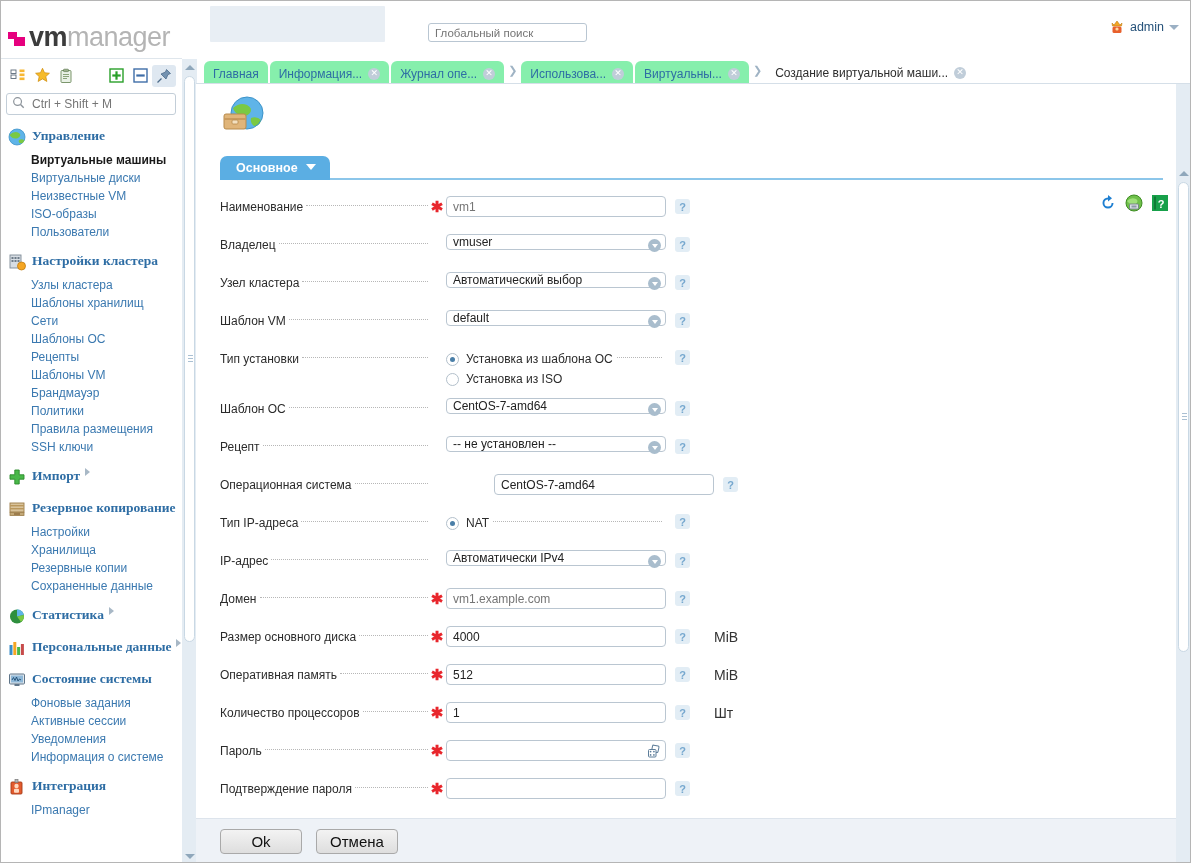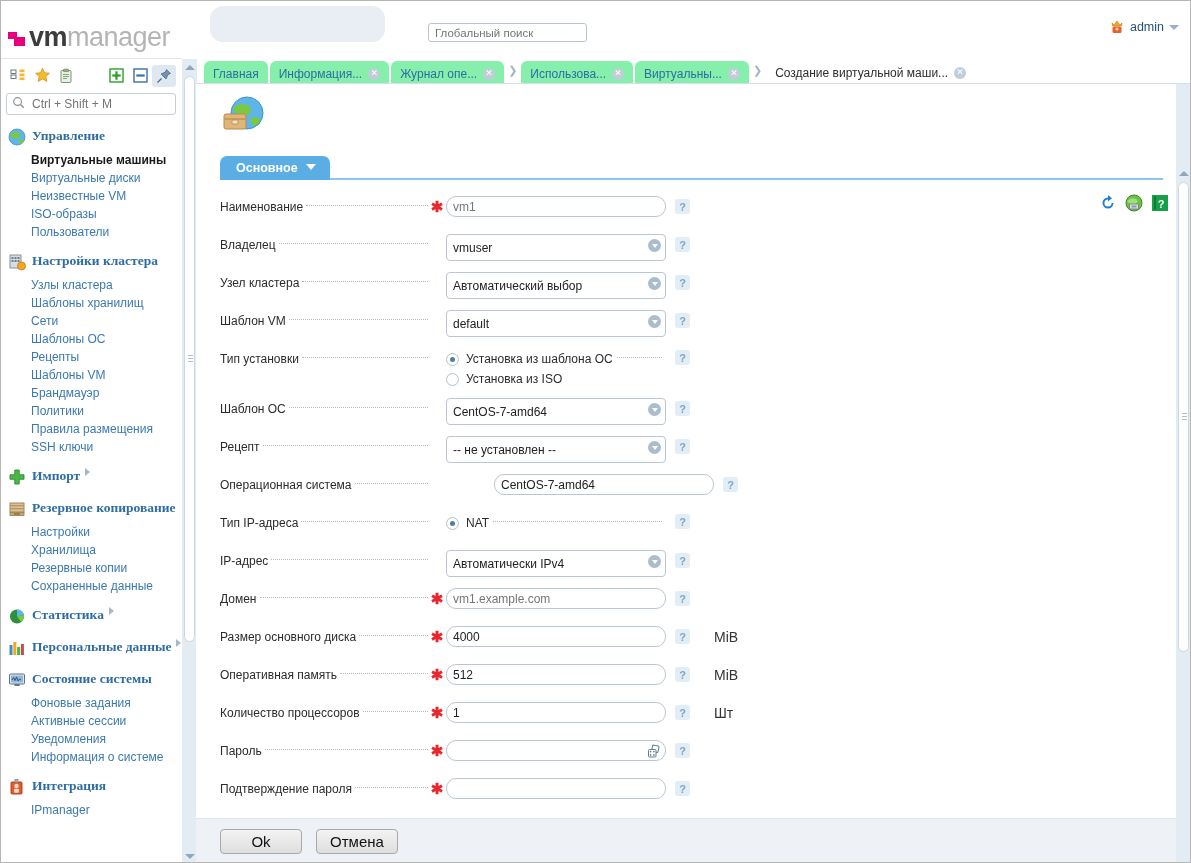--- a/index.html
+++ b/index.html
@@ -17,21 +17,21 @@
   
   .topbar { position:absolute; left:0; top:0; width:1191px; height:58px; background:#ffffff; }
   .logo { position:absolute; left:8px; top:22px; font-size:27px; letter-spacing:-0.5px; font-weight:bold; }
   .logo .sq { display:inline-block; position:relative; width:20px; height:16px; vertical-align:-1px; margin-right:1px;}
   .logo .sq i { position:absolute; display:block; }
   .logo .sq i.a { left:0; top:1px; width:9px; height:7px; background:#e6007e; }
   .logo .sq i.b { left:6px; top:6px; width:11px; height:9px; background:#e6007e; }
   .logo .vm { color:#3c3c3c; }
   .logo .manager { color:#b4b4b4; font-weight:normal; }
 
-  .search-wrap { position:absolute; left:210px; top:6px; width:175px; height:36px; background:#e8eef4; border-radius:13px; }
+  .search-wrap { position:absolute; left:210px; top:6px; width:175px; height:36px; background:#e8eef4; border-radius:1px; }
   .global-search { position:absolute; left:218px; top:17px; width:159px; height:19px;
      border:1px solid #b9c6d2; border-radius:3px; background:#fff; font-size:11.5px; color:#8a8f96;
      padding:1px 6px; outline:none; font-family:"Liberation Sans", sans-serif; }
 
   .userbox { position:absolute; right:12px; top:16px; height:22px; display:flex; align-items:center; gap:5px; cursor:pointer; }
   .crown-icon { width:16px; height:16px; position:relative; display:inline-block; }
   .user-name { font-size:12.5px; color:#26527a; }
   .caret-sm { width:0;height:0;border-left:5px solid transparent;border-right:5px solid transparent;border-top:5px solid #9bb0c4; }
 
   
@@ -99,24 +99,24 @@
      border-left:5px solid transparent;border-right:5px solid transparent;border-top:6px solid #ffffff; vertical-align:2px;}
 
   
   .form { padding:16px 0 0 0; }
   .frow { display:flex; align-items:flex-start; min-height:30px; margin-bottom:0px; }
   .flabel { width:232px; padding-left:24px; position:relative; font-size:12px; color:#2b2b2b;
       height:22px; display:flex; align-items:center; overflow:hidden; }
   .flabel .ltext { background:#fff; padding-right:3px; white-space:nowrap; z-index:1; }
   .flabel .dots { flex:1; border-bottom:1px dotted #b7b7b7; margin-bottom:4px; min-width:4px; }
   .freq { width:18px; color:#e8262c; font-size:15px; text-align:center; line-height:22px; font-weight:bold; }
-  .finput { width:220px; height:21px; border:1px solid #bac6d1; border-radius:10px; background:#fff;
+  .finput { width:220px; height:21px; border:1px solid #bac6d1; border-radius:4px; background:#fff;
      font-size:12px; color:#222; padding:1px 6px; outline:none; font-family:"Liberation Sans", sans-serif; }
   .finput.ph { color:#a4a9ae; }
-  .fselect { width:220px; height:27px; border:1px solid #bac6d1; border-radius:4px; background:#fff;
+  .fselect { width:220px; height:16px; border:1px solid #bac6d1; border-radius:4px; background:#fff;
      font-size:12px; color:#222; padding:2px 20px 2px 6px; display:flex; align-items:center; position:relative; cursor:pointer;}
   .fselect .sarrow { position:absolute; right:4px; top:4px; width:13px; height:13px; border-radius:50%;
      background:#a9bdcd; display:flex; align-items:center; justify-content:center; }
   .fselect .sarrow i { width:0;height:0;border-left:3.5px solid transparent;border-right:3.5px solid transparent;border-top:4px solid #fff; }
   .help { width:15px; height:15px; border-radius:3px; background:#e2edf5; color:#76a8cf; font-size:11px;
      font-weight:bold; display:flex; align-items:center; justify-content:center; margin-left:9px; margin-top:3px; cursor:pointer; }
   .unit { margin-left:24px; font-size:14px; color:#333; line-height:23px; }
   .fctlwrap { display:flex; align-items:flex-start; }
 
   .radio-group { padding-top:2px; }

